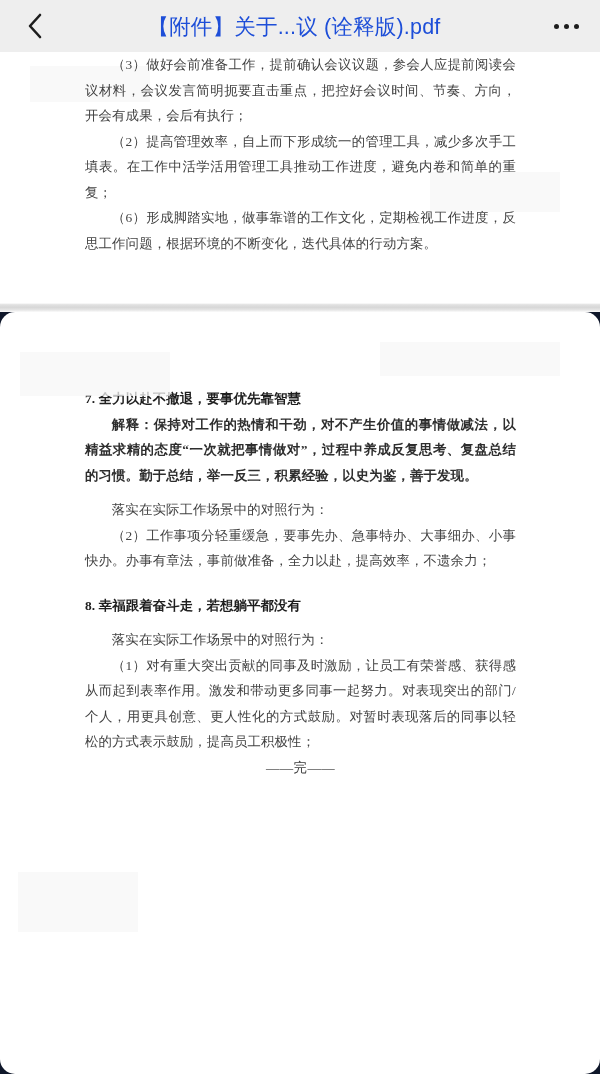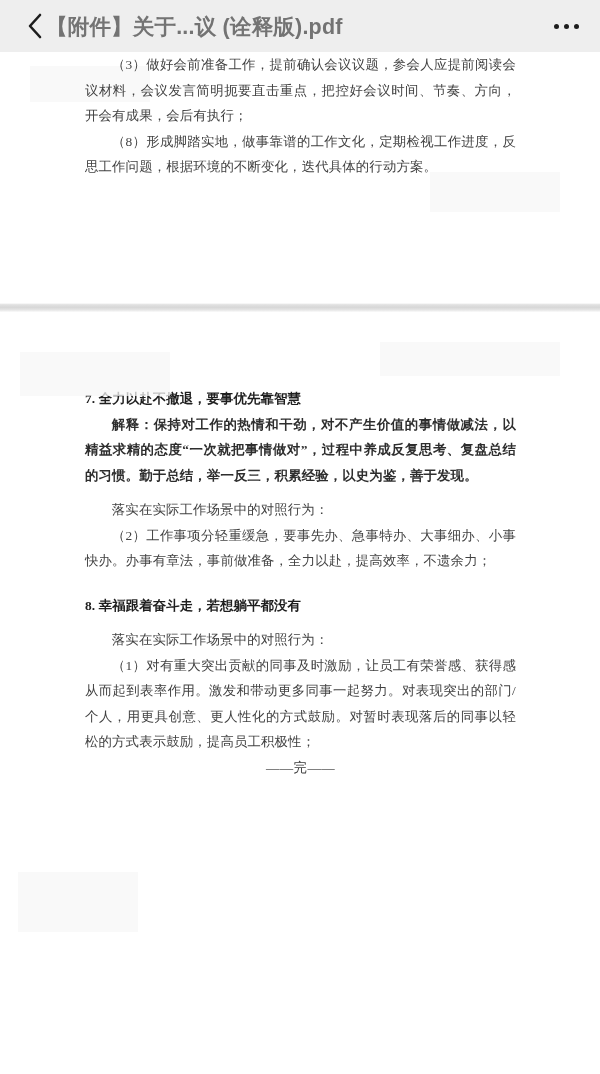--- a/index.html
+++ b/index.html
@@ -32,23 +32,24 @@
     flex: 0 0 auto;
     display: flex;
     align-items: center;
     justify-content: center;
     cursor: pointer;
   }
   .back-btn svg { display: block; }
 
   .appbar-title {
     flex: 1 1 auto;
+    text-align: center;
     font-size: 21.5px;
-    font-weight: 700;
-    color: #737373;
+    font-weight: 400;
+    color: #1d4ed8;
     letter-spacing: 0.2px;
     white-space: nowrap;
     overflow: hidden;
     text-overflow: ellipsis;
     padding: 0 4px 0 0;
     margin-left: -6px;
   }
 
   .more-btn {
     width: 40px;
@@ -86,21 +87,21 @@
   .page-gap {
     height: 9px;
     width: 600px;
     background: linear-gradient(to bottom,
                 #ffffff 0%,
                 #e2e2e2 18%,
                 #d7d7d7 48%,
                 #e6e6e6 78%,
                 #fbfbfb 100%);
   }
-  .page-two   { height: 762px; }
+  .page-two   { height: 762px; border-radius: 15px; }
 
   .page-inner {
     padding: 0 84px 0 85px;
   }
 
   
   .doc-text {
     font-family: "Liberation Serif", "DejaVu Serif", serif;
     font-size: 13.4px;
     line-height: 25.5px;
@@ -173,21 +174,22 @@
 
 </div>
 
 <div class="viewer">
 
   <div class="page page-one">
     <div class="scan-noise" style="left:30px;top:14px;width:120px;height:36px;"></div>
     <div class="scan-noise" style="left:430px;top:120px;width:130px;height:40px;"></div>
     <div class="page-inner">
       <p class="doc-text indent">（3）做好会前准备工作，提前确认会议议题，参会人应提前阅读会议材料，会议发言简明扼要直击重点，把控好会议时间、节奏、方向，开会有成果，会后有执行；</p>
-      <p class="doc-text indent">（8）形成脚踏实地，做事靠谱的工作文化，定期检视工作进度，反思工作问题，根据环境的不断变化，迭代具体的行动方案。</p>
+      <p class="doc-text indent">（2）提高管理效率，自上而下形成统一的管理工具，减少多次手工填表。在工作中活学活用管理工具推动工作进度，避免内卷和简单的重复；</p>
+      <p class="doc-text indent">（6）形成脚踏实地，做事靠谱的工作文化，定期检视工作进度，反思工作问题，根据环境的不断变化，迭代具体的行动方案。</p>
     </div>
   </div>
 
   <div class="page-gap"></div>
 
   <div class="page page-two">
     <div class="scan-noise" style="left:20px;top:40px;width:150px;height:44px;"></div>
     <div class="scan-noise" style="left:380px;top:30px;width:180px;height:34px;"></div>
     <div class="scan-noise" style="left:18px;top:560px;width:120px;height:60px;"></div>
 

